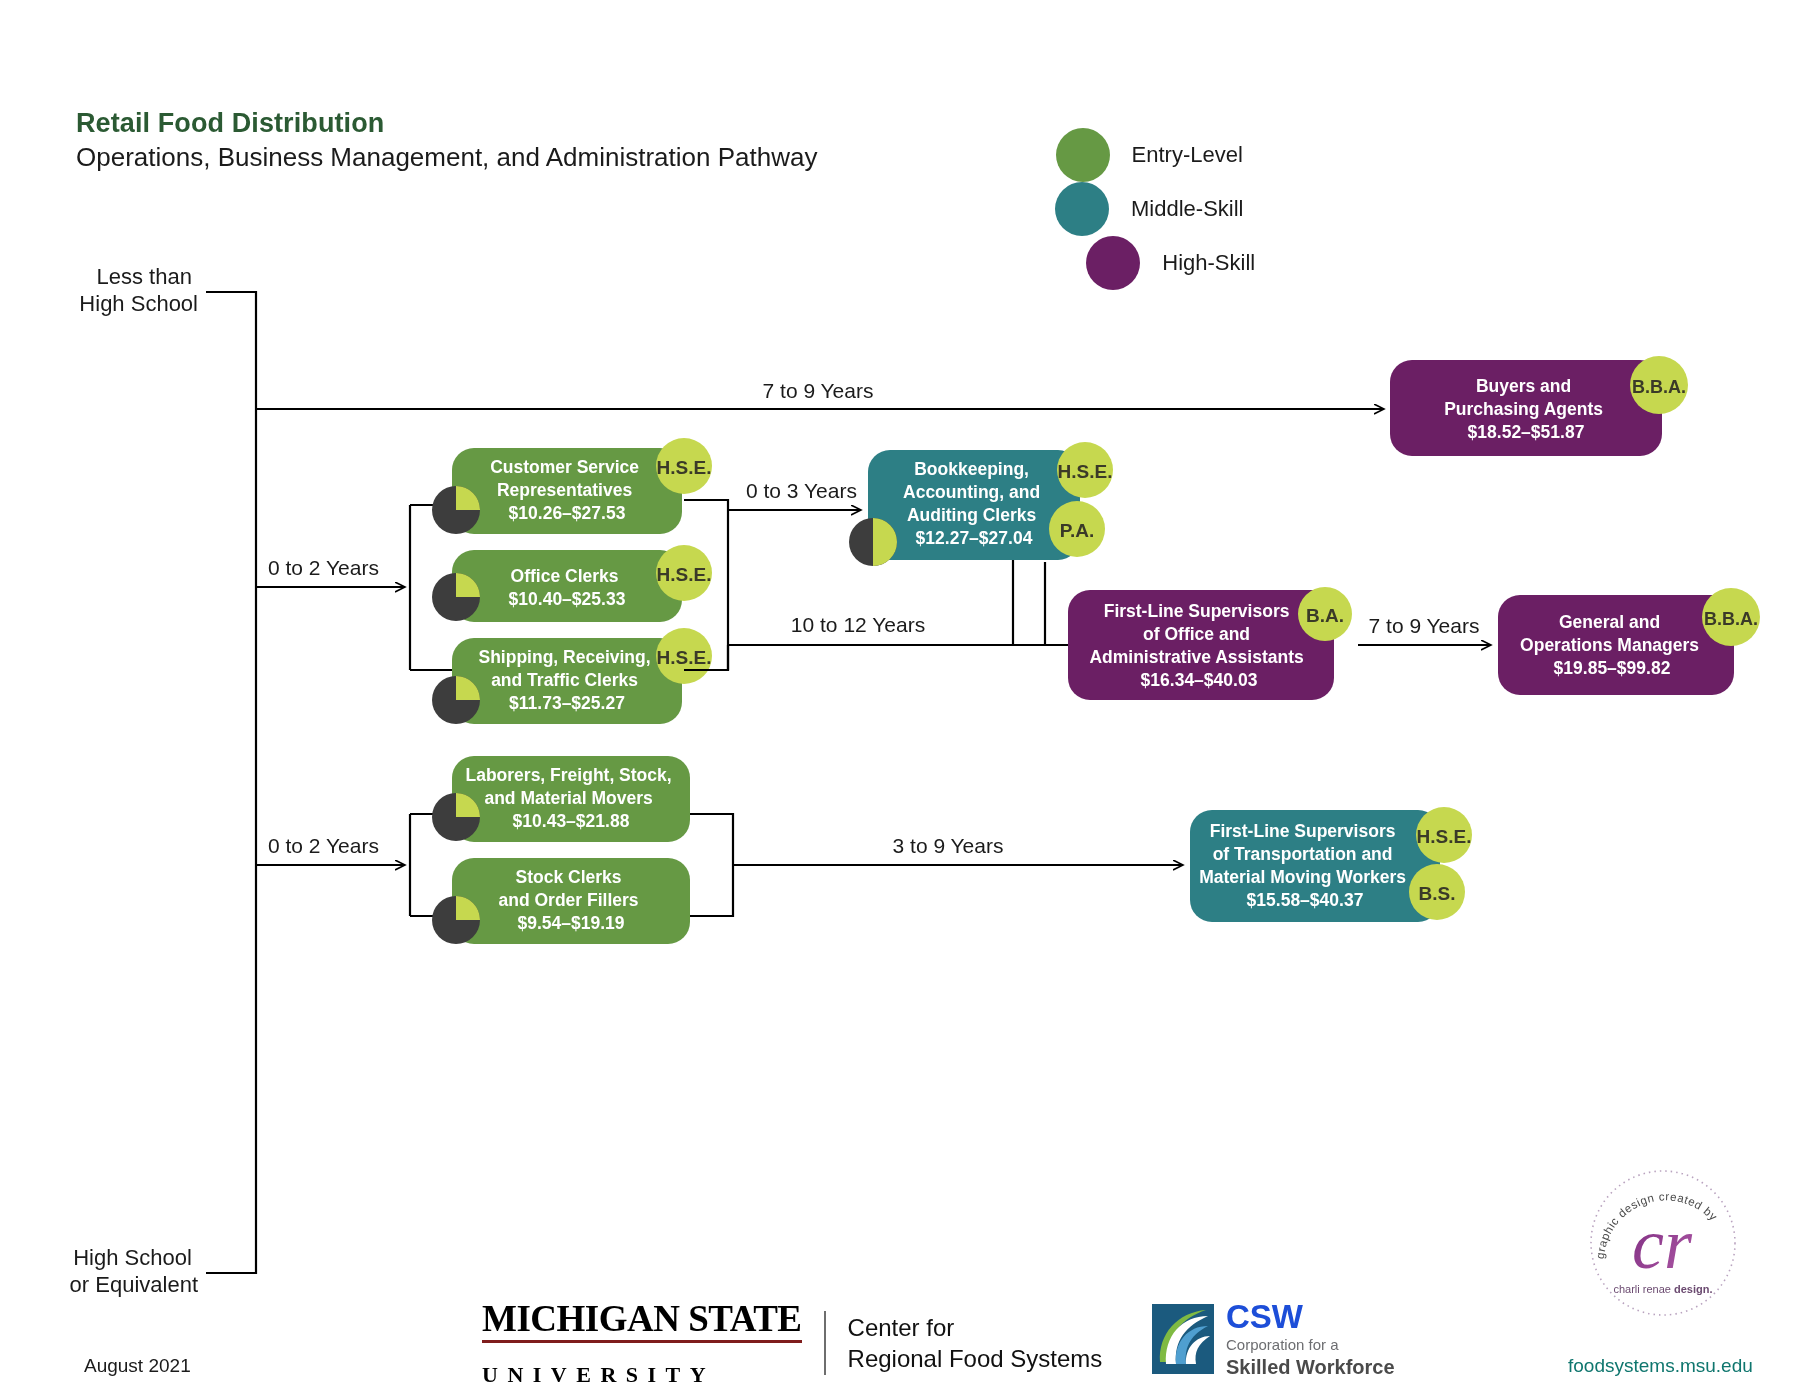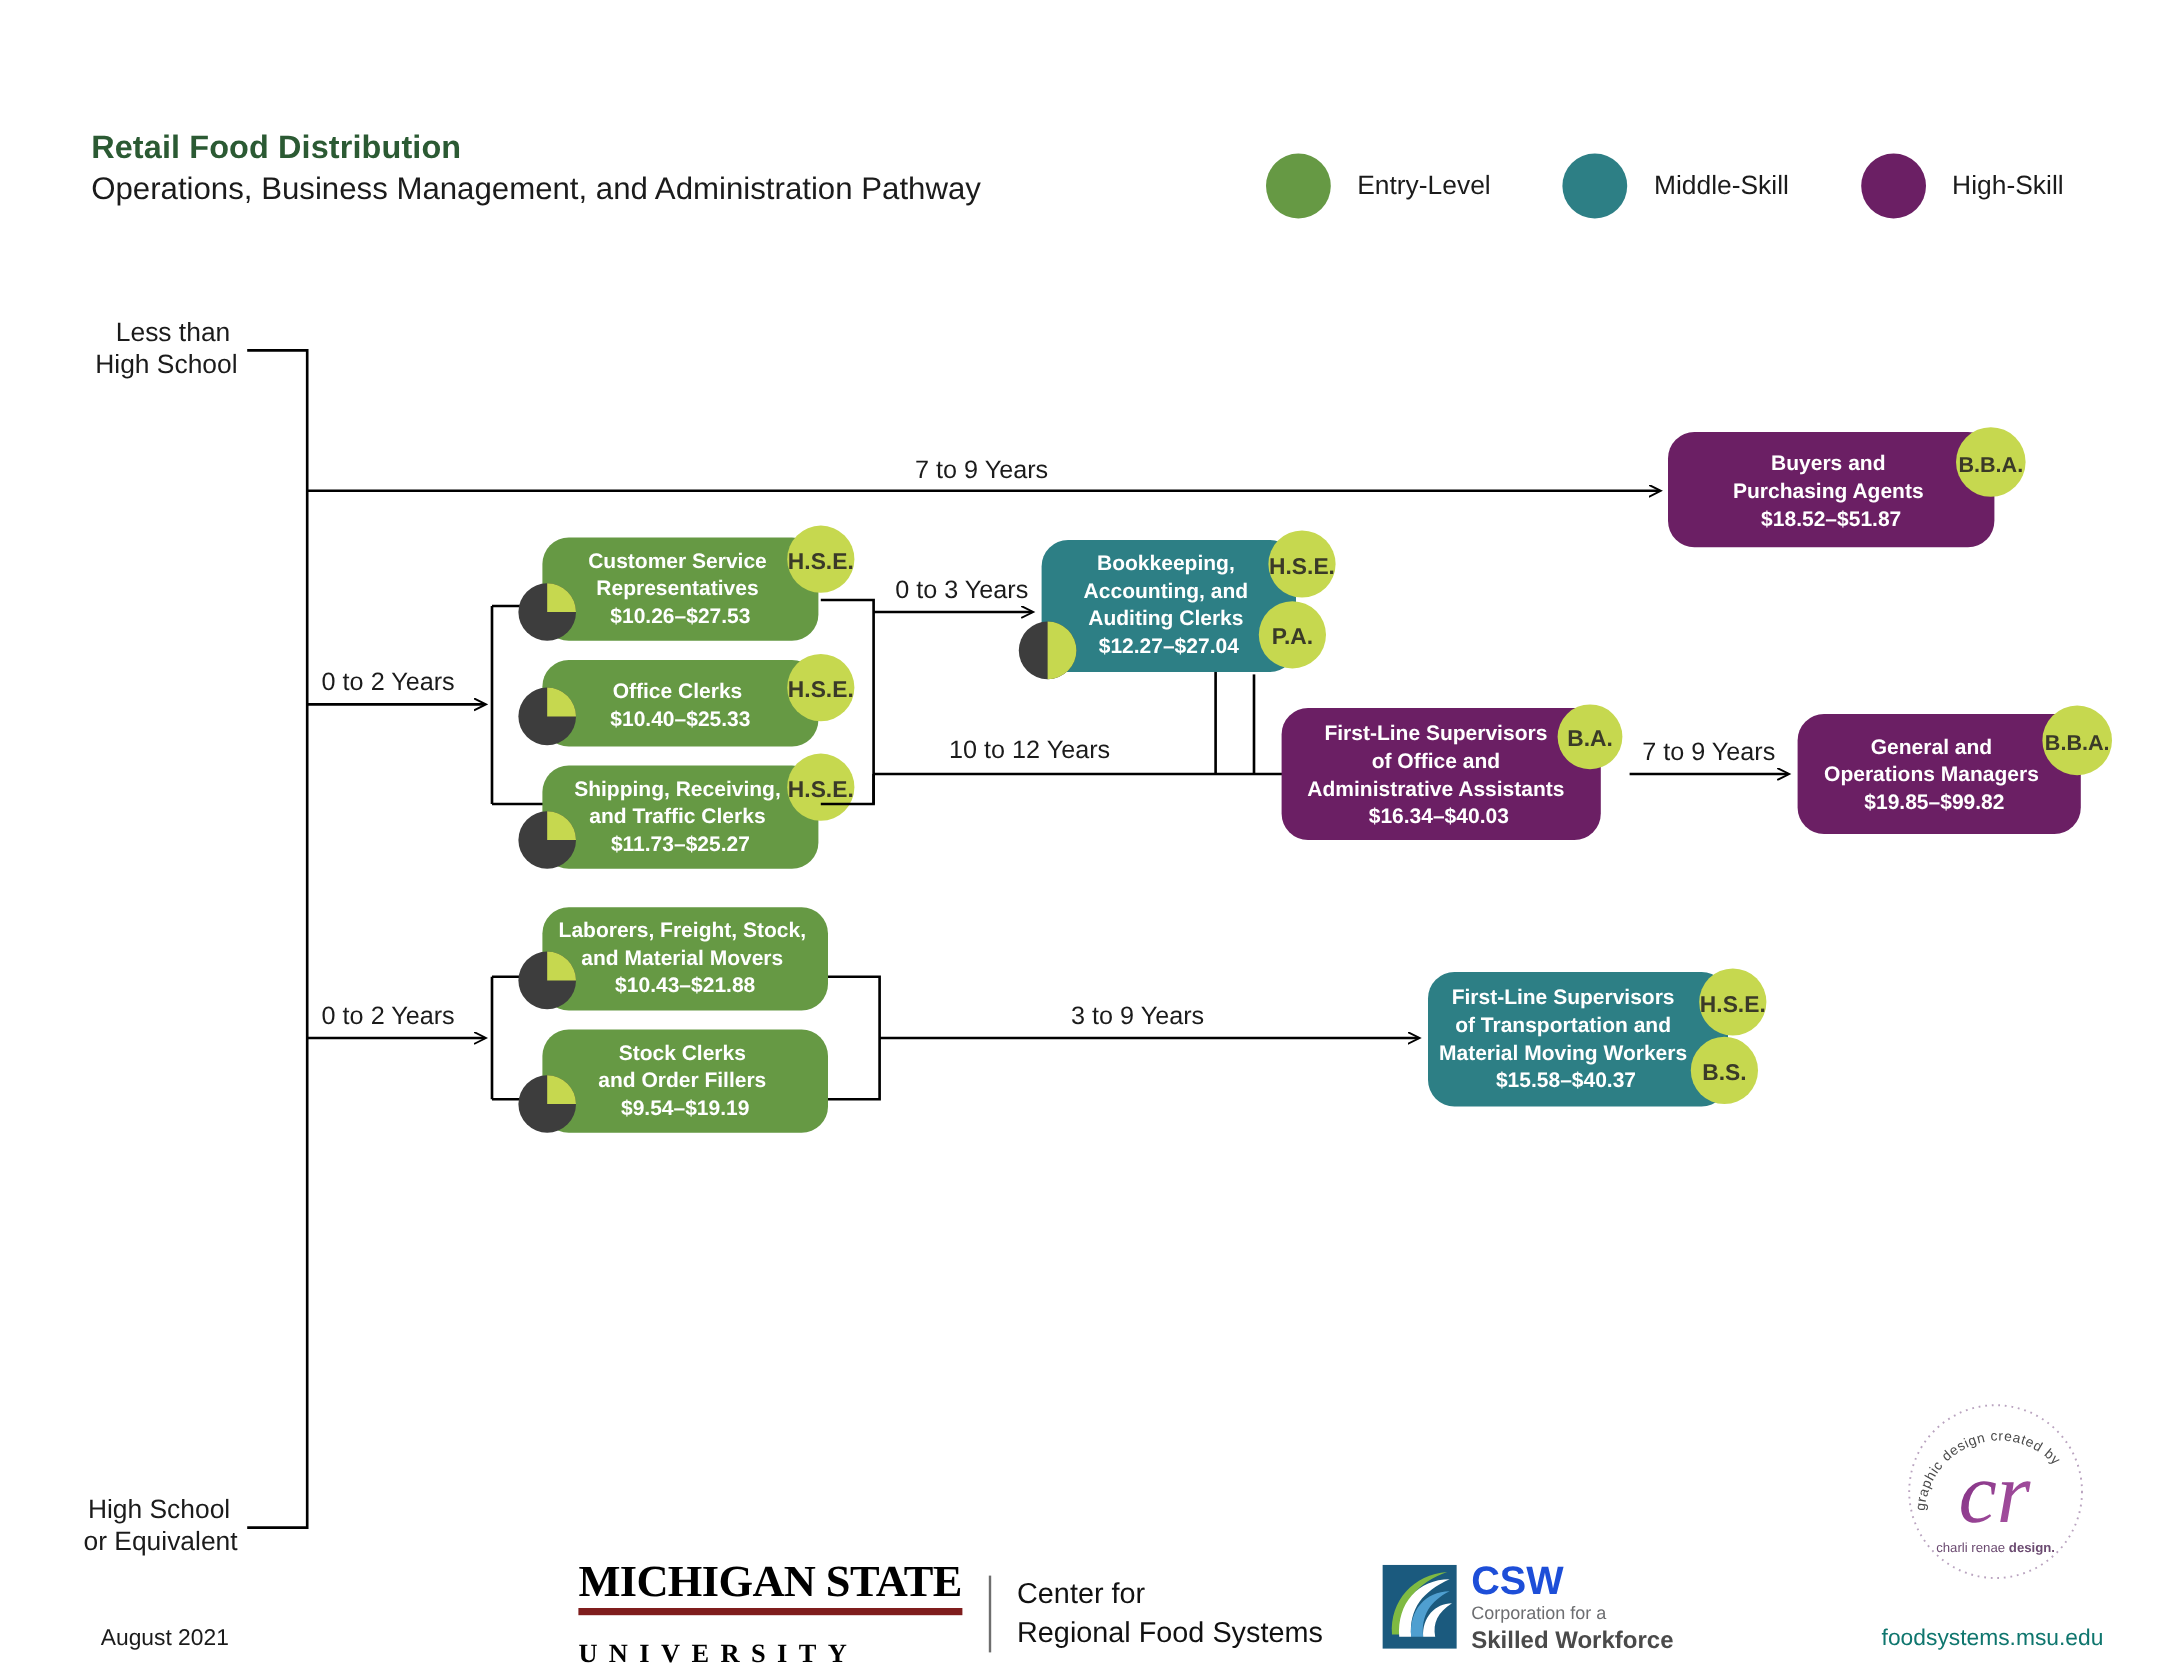--- a/index.html
+++ b/index.html
@@ -17,35 +17,35 @@
   .hdr{position:absolute;left:76px;top:108px;}
   .hdr-title{
     font-size:27px;font-weight:bold;color:#2b5a33;letter-spacing:.1px;
     line-height:1.15;margin:0 0 4px 0;
   }
   .hdr-sub{
     font-size:26px;font-weight:normal;color:#1b1b1b;line-height:1.15;margin:0;
   }
 
   
-  .legend{position:absolute;left:1055px;top:128px;display:flex;align-items:center;gap:0px;}
+  .legend{position:absolute;left:1055px;top:128px;display:flex;align-items:center;gap:0px;flex-direction:column;}
   .lg-item{display:flex;align-items:center;margin-right:60px;}
   .lg-dot{width:54px;height:54px;border-radius:50%;flex:0 0 auto;}
   .lg-label{font-size:22px;margin-left:22px;white-space:nowrap;color:#1b1b1b;}
 
   
   .foot-date{position:absolute;left:84px;top:1355px;font-size:19px;color:#1b1b1b;}
   .foot-url{position:absolute;left:1568px;top:1355px;font-size:19px;color:#0f766e;}
 
   .msu{position:absolute;left:482px;top:1300px;display:flex;align-items:center;}
   .msu-word{
     font-family:"Liberation Serif", serif;
     font-weight:bold;color:#000;
   }
-  .msu-top{font-size:37px;letter-spacing:-0.5px;line-height:1;border-bottom:6px solid #7f1d1d;padding-bottom:3px;}
+  .msu-top{font-size:37px;letter-spacing:-0.5px;line-height:1;border-bottom:3px solid #7f1d1d;padding-bottom:3px;}
   .msu-bot{font-size:22px;letter-spacing:9.5px;line-height:1;padding-top:21px;text-align:left;}
   .msu-rule{width:2px;height:64px;background:#6e6e6e;margin:0 22px;}
   .msu-crfs{font-size:24px;line-height:1.3;color:#111;white-space:pre-line;}
 
   .csw{position:absolute;left:1152px;top:1300px;display:flex;align-items:center;}
   .csw-mark{width:62px;height:70px;flex:0 0 auto;}
   .csw-txt{margin-left:12px;}
   .csw-abbr{font-size:33px;font-weight:bold;color:#1d4ed8;line-height:1;font-family:"Liberation Sans",sans-serif;}
   .csw-l1{font-size:15px;color:#6d6e71;line-height:1.25;margin-top:3px;}
   .csw-l2{font-size:20px;color:#4a4a4a;font-weight:bold;line-height:1.2;}

